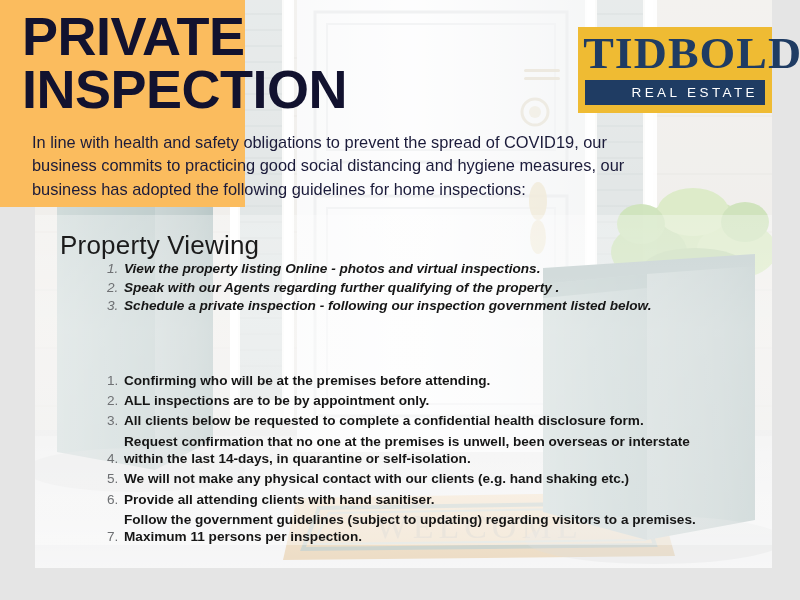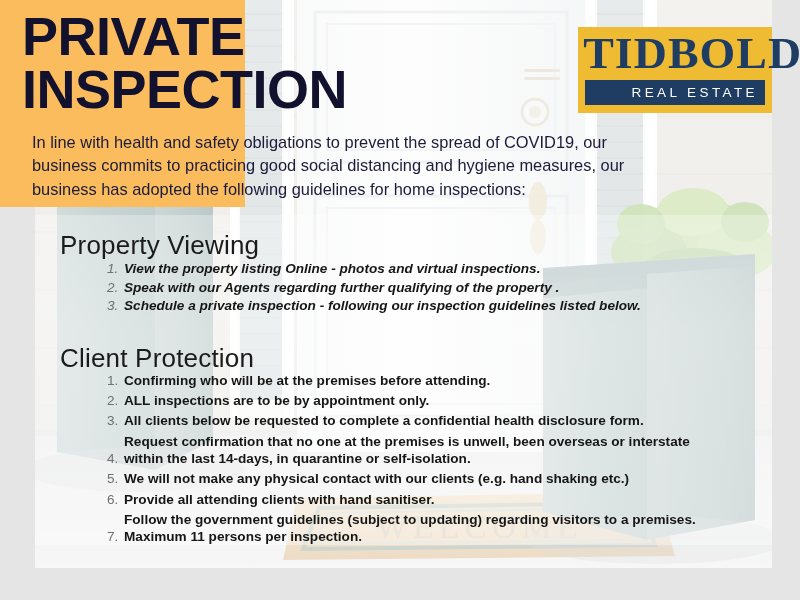--- a/index.html
+++ b/index.html
@@ -314,24 +314,23 @@
     <div id="logo-word">TIDBOLD</div>
     <div id="logo-bar">
       <span id="logo-sub">REAL ESTATE</span>
     </div>
   </div>
 
   <div class="section-heading" id="heading-property-viewing">Property Viewing</div>
   <ol class="guideline-list" id="list-property-viewing">
     <li><span>View the property listing Online - photos and virtual inspections.</span></li>
     <li><span>Speak with our Agents regarding further qualifying of the property .</span></li>
-    <li><span>Schedule a private inspection - following our inspection guidelines listed below.</span></li>
+    <li><span>Schedule a private inspection - following our inspection government listed below.</span></li>
   </ol>
 
-  <div class="section-heading" id="heading-client-protection">Client Protection</div>
   <ol class="guideline-list" id="list-client-protection">
     <li><span>Confirming who will be at the premises before attending.</span></li>
     <li><span>ALL inspections are to be by appointment only.</span></li>
     <li><span>All clients below be requested to complete a confidential health disclosure form.</span></li>
     <li><span>Request confirmation that no one at the premises is unwell, been overseas or interstate within the last 14-days, in quarantine or self-isolation.</span></li>
     <li><span>We will not make any physical contact with our clients (e.g. hand shaking etc.)</span></li>
     <li><span>Provide all attending clients with hand sanitiser.</span></li>
     <li><span>Follow the government guidelines (subject to updating) regarding visitors to a premises. Maximum 11 persons per inspection.</span></li>
   </ol>
 

